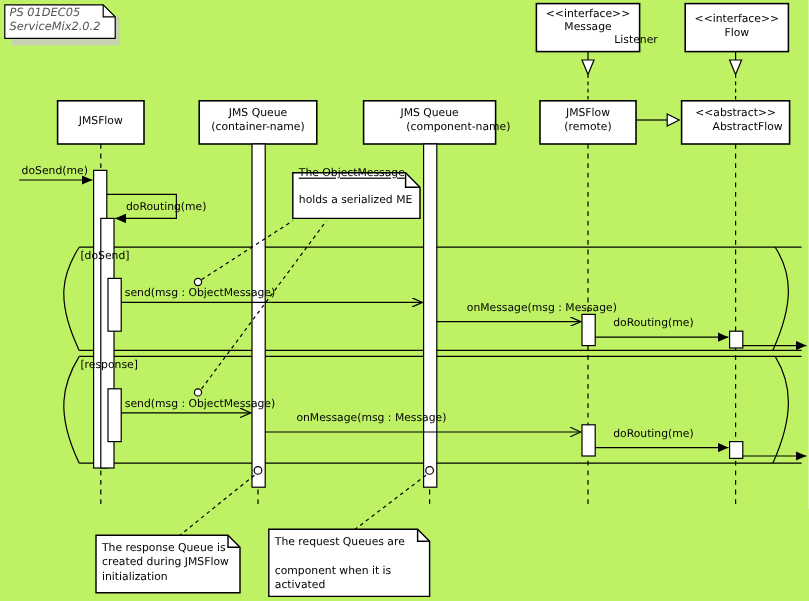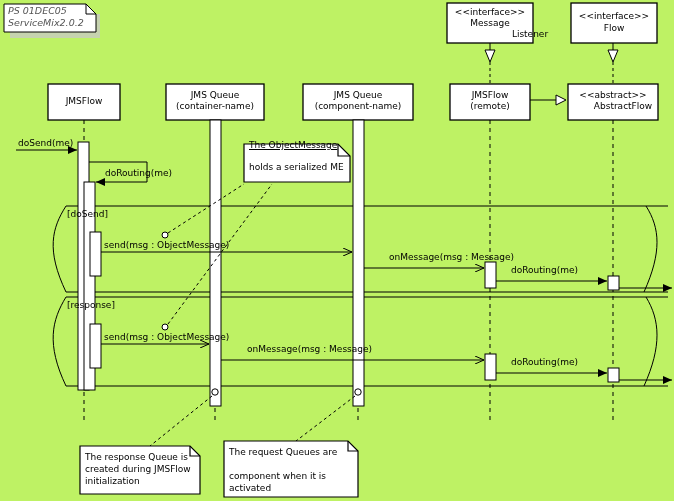--- a/index.html
+++ b/index.html
@@ -232,21 +232,21 @@
 
   <div class="txt ctr" style="left:571px; top:11px; width:86px;">&lt;&lt;interface&gt;&gt;</div>
   <div class="txt ctr" style="left:571px; top:23px; width:86px;">Flow</div>
 
   <div class="txt ctr" style="left:48px; top:96px; width:72px;">JMSFlow</div>
 
   <div class="txt ctr" style="left:166px; top:90px; width:98px;">JMS Queue</div>
   <div class="txt ctr" style="left:166px; top:101px; width:98px;">(container-name)</div>
 
   <div class="txt ctr" style="left:303px; top:90px; width:110px;">JMS Queue</div>
-  <div class="txt ctr" style="left:303px; top:101px; width:110px;">(component-name)</div>
+  <div class="txt ctr" style="left:303px; top:101px; width:110px;padding-left:24px;">(component-name)</div>
 
   <div class="txt ctr" style="left:450px; top:90px; width:80px;">JMSFlow</div>
   <div class="txt ctr" style="left:450px; top:101px; width:80px;">(remote)</div>
 
   <div class="txt ctr" style="left:568px; top:90px; width:90px;">&lt;&lt;abstract&gt;&gt;</div>
   <div class="txt ctr" style="left:568px; top:101px; width:110px;">AbstractFlow</div>
 
   <div class="txt" style="left:67px; top:209px;">[doSend]</div>
   <div class="txt" style="left:67px; top:300px;">[response]</div>
 

